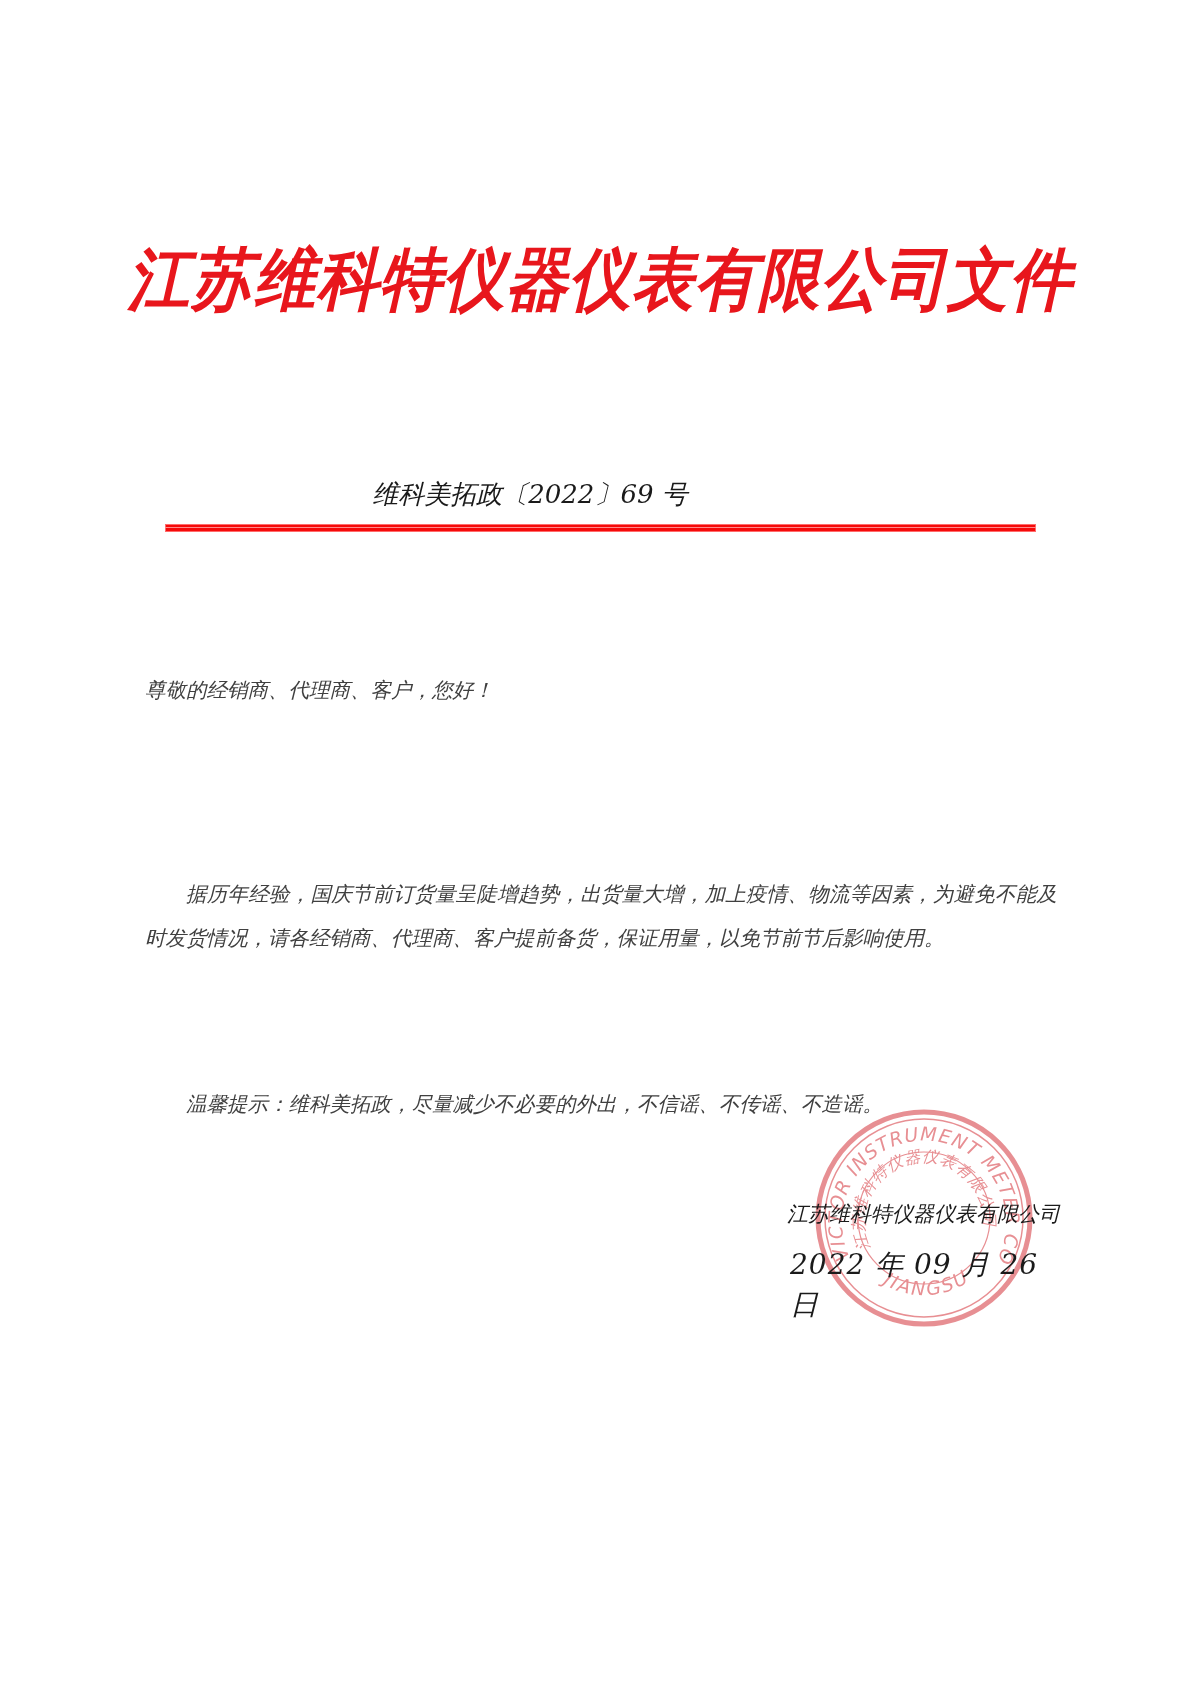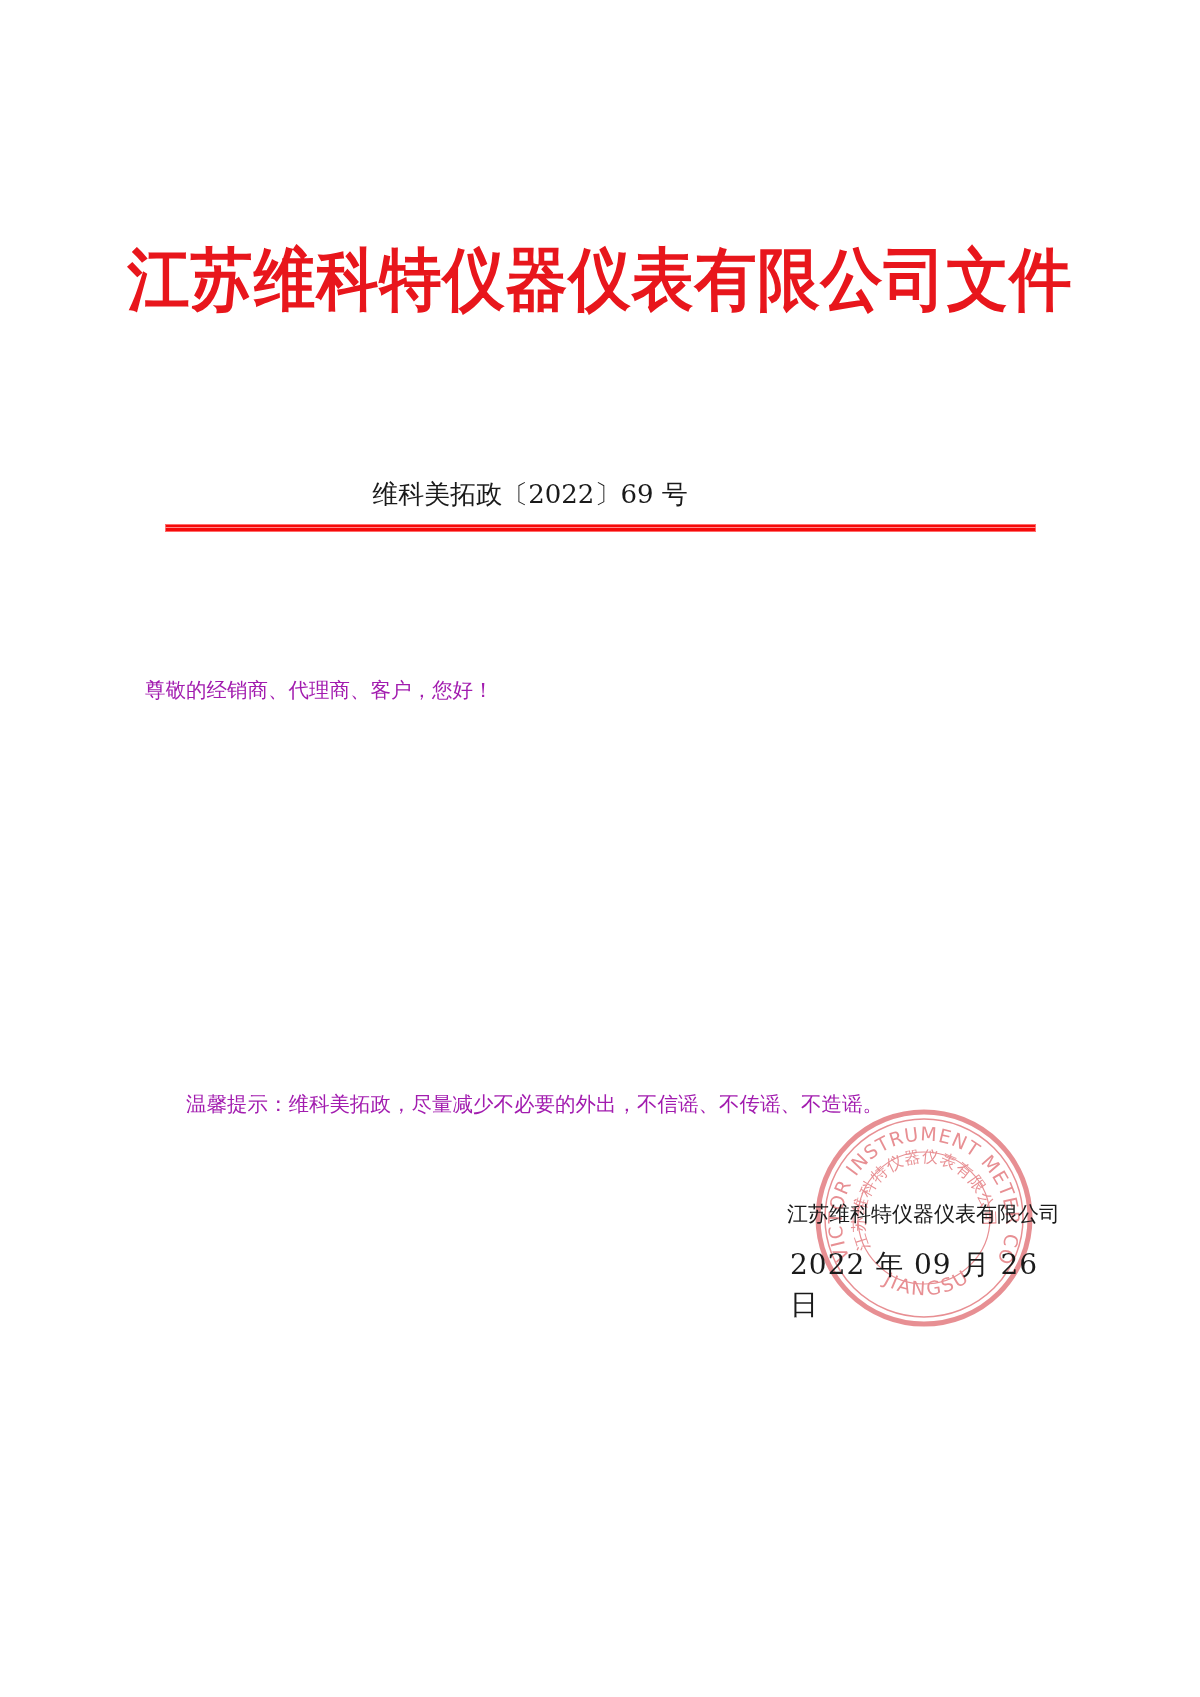--- a/index.html
+++ b/index.html
@@ -1,18 +1,18 @@
 <!DOCTYPE html>
 <html><head>
   <meta charset="utf-8">
   <style>
     html, body { margin: 0; padding: 0; background: #ffffff; }
     body { width: 1200px; height: 1697px; position: relative; overflow: hidden;
       font-family: "DejaVu Serif", "Liberation Serif", serif; color: #111; }
-    .page { position: absolute; left: 0; top: 0; width: 1200px; height: 1697px; }
+    .page { position: absolute; left: 0; top: 0; width: 1200px; height: 1697px; font-style: italic; }
 
     .masthead {
       position: absolute; left: 0; width: 1200px; top: 240px;
       text-align: center; color: #e8161c;
       font-family: "DejaVu Serif", "Liberation Serif", serif;
       font-size: 62px; font-weight: bold; letter-spacing: 1px; line-height: 80px;
       transform: scaleY(1.1);
     }
     .doc-number {
       position: absolute; left: 0; width: 1060px; top: 474px;
@@ -23,21 +23,21 @@
       background: #f50a0a; box-shadow: 0 0 0 1px #ff6b6b inset;
     }
     .red-rule::after { content: ""; position: absolute; left: 0; right: 0; top: 3px; height: 1px; background: #ff8a8a; }
 
     .doc-title {
       position: absolute; left: 0; width: 1200px; top: 570px;
       text-align: center; font-size: 40px; font-weight: bold; line-height: 60px; color: #111;
       letter-spacing: 1px;
     }
 
-    .body-text { position: absolute; left: 145px; width: 912px; font-size: 20.5px; line-height: 44px; color: #a21caf; }
+    .body-text { position: absolute; left: 145px; width: 912px; font-size: 20.5px; line-height: 44px; color: #404040; }
     .salutation { top: 668px; }
     .para1 { top: 726px; }
     .para2 { top: 872px; }
     .tip { top: 1082px; }
     .indent { text-indent: 41px; }
     .para { text-align: justify; }
 
     .signature { position: absolute; left: 740px; width: 320px; top: 1194px; text-align: right;
       font-size: 21px; line-height: 40px; color: #1a1a1a; z-index: 2; }
     .sig-date { position: absolute; left: 790px; width: 260px; top: 1245px;
@@ -53,20 +53,21 @@
   <div class="masthead">江苏维科特仪器仪表有限公司文件</div>
 
   <div class="doc-number">维科美拓政〔2022〕69 号</div>
 
   <div class="red-rule"></div>
 
 
   <div class="body-text salutation">尊敬的经销商、代理商、客户，您好！</div>
 
 
+  <div class="body-text para2 para indent">据历年经验，国庆节前订货量呈陡增趋势，出货量大增，加上疫情、物流等因素，为避免不能及时发货情况，请各经销商、代理商、客户提前备货，保证用量，以免节前节后影响使用。</div>
 
   <div class="body-text tip indent">温馨提示：维科美拓政，尽量减少不必要的外出，不信谣、不传谣、不造谣。</div>
 
   <svg class="stamp" viewBox="0 0 220 220">
     <defs>
       <path id="outerArc" d="M 36 150 A 82 82 0 1 1 184 150" fill="none"></path>
       <path id="bottomArc" d="M 50 160 A 80 80 0 0 0 170 160" fill="none"></path>
       <path id="innerArc" d="M 56 140 A 60 60 0 1 1 164 140" fill="none"></path>
     </defs>
     <g opacity="0.75">

